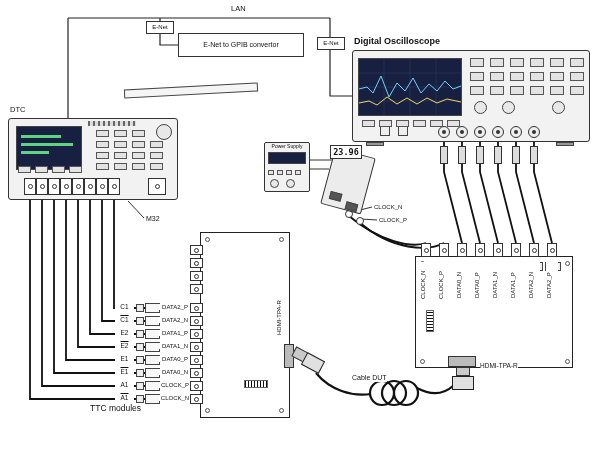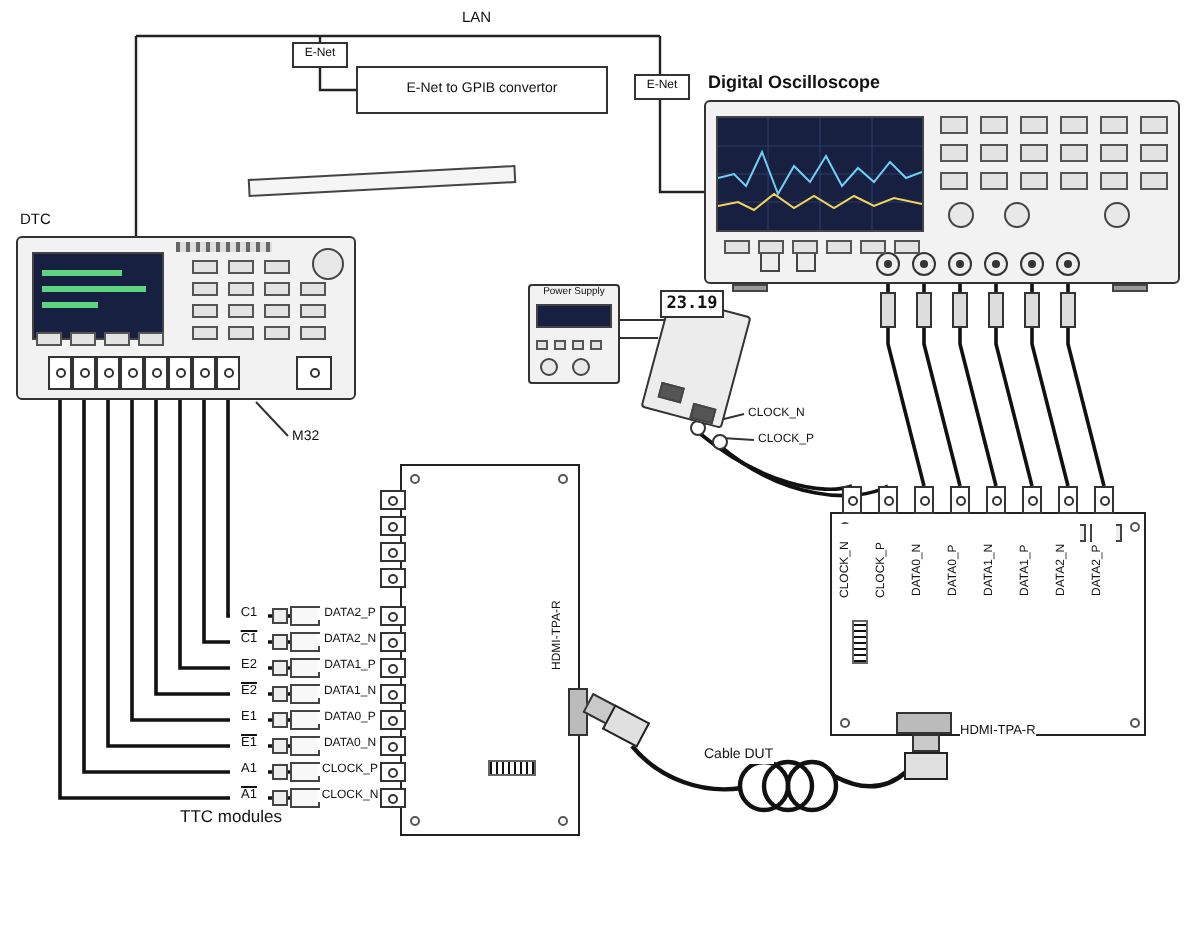--- a/index.html
+++ b/index.html
@@ -162,21 +162,21 @@
   <div class="btn" style="left:277px;top:170px;width:6px;height:5px"></div>
   <div class="btn" style="left:286px;top:170px;width:6px;height:5px"></div>
   <div class="btn" style="left:295px;top:170px;width:6px;height:5px"></div>
   <div class="knob" style="left:270px;top:179px;width:9px;height:9px"></div>
   <div class="knob" style="left:286px;top:179px;width:9px;height:9px"></div>
 
   <div class="dev" style="left:327px;top:152px;width:42px;height:58px;background:#ececec;transform:rotate(15deg);border-radius:2px">
     <div class="part" style="left:6px;top:42px;width:12px;height:8px;background:#555"></div>
     <div class="part" style="left:24px;top:48px;width:12px;height:8px;background:#555"></div>
   </div>
-  <div class="boxed reading" style="left:330px;top:145px;width:32px;height:14px;font-size:8.5px;line-height:12px">23.19</div>
+  <div class="boxed reading" style="left:330px;top:145px;width:32px;height:14px;font-size:8.5px;line-height:12px">23.96</div>
   <div class="lbl" style="left:374px;top:204px;font-size:6px">CLOCK_N</div>
   <div class="lbl" style="left:379px;top:217px;font-size:6px">CLOCK_P</div>
 
 <div class="sig" style="left: 115px; top: 303px; width: 19px;">C1</div>
     <div class="part" style="left: 136px; top: 304px; width: 8px; height: 8px;"></div>
     <div class="part2" style="left: 145px; top: 303px; width: 15px; height: 10px;"></div>
     <div class="datalab" style="left: 159px; top: 304px; width: 32px;">DATA2_P</div>
     <div class="sma" style="left: 190px; top: 303px; width: 13px; height: 10px;">
       <div class="smac"></div>
     </div>

